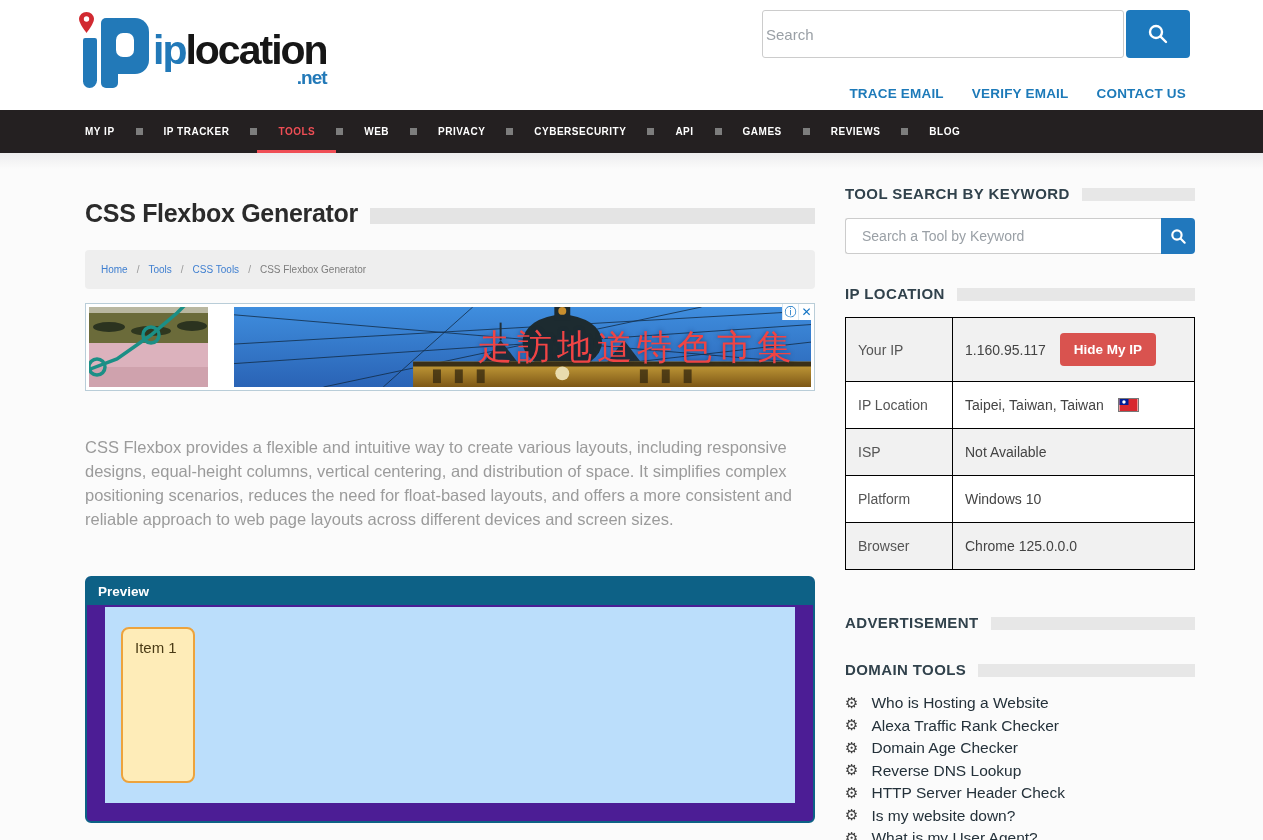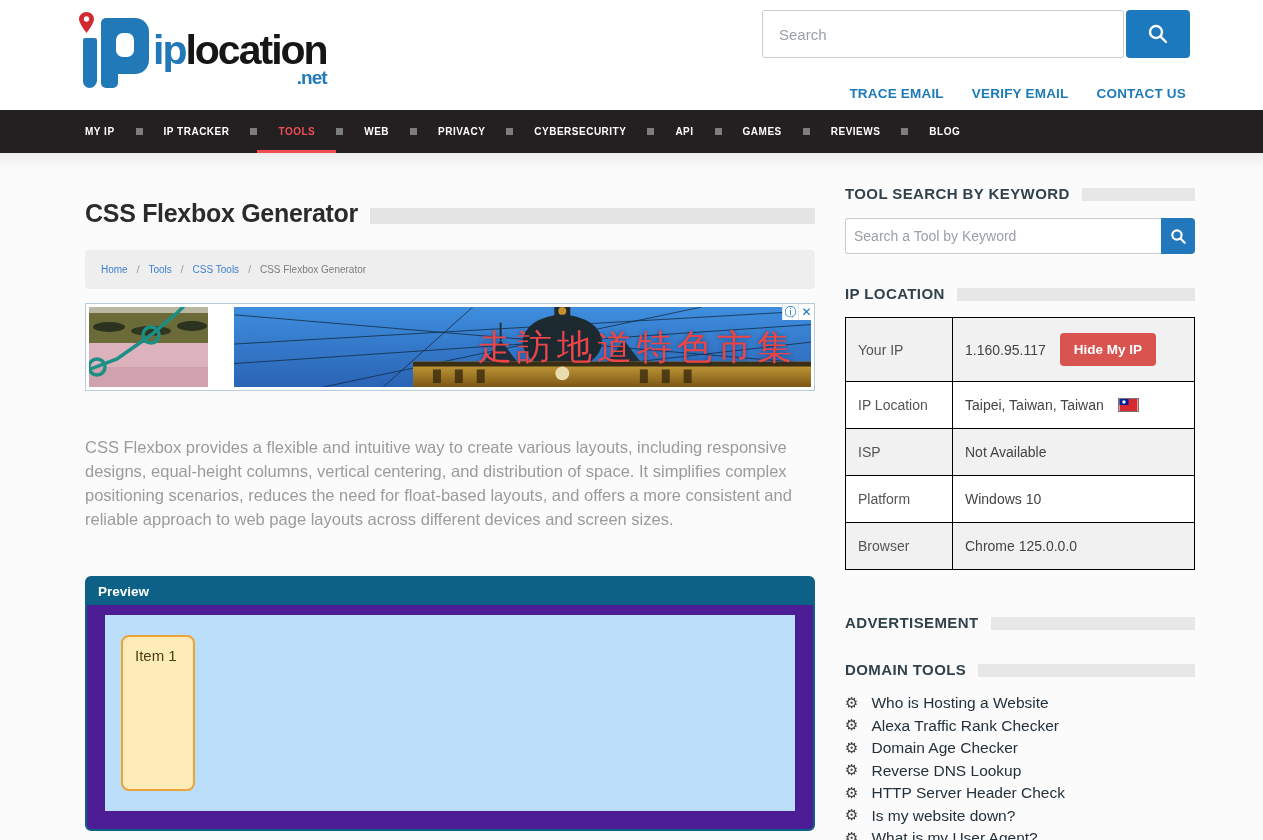--- a/index.html
+++ b/index.html
@@ -17,21 +17,21 @@
   .logo-pin { position:absolute; left:4px; top:2px; }
   .logo-i { position:absolute; left:8px; top:28px; width:14px; height:50px;
             background:#2279b8; border-radius:4px 4px 14px 12px; }
   .logo-p { position:absolute; left:26px; top:8px; }
   .logo-text { margin-top:20px; }
   .wordmark { font-size:41px; font-weight:bold; letter-spacing:-2px; color:#161616; line-height:1; }
   .wm-ip { color:#2279b8; }
   .wm-net { display:block; text-align:right; color:#2279b8; font-weight:bold; font-size:19px;
             margin-top:-4px; letter-spacing:-1px; }
   .hdr-search { position:absolute; left:762px; top:10px; width:428px; height:48px; display:flex; }
-  .hdr-search input { flex:1; border:1px solid #ccc; border-radius:3px; padding:0 16px;
+  .hdr-search input { flex:1; border:1px solid #ccc; border-radius:3px; padding:0 3px;
                       font-size:15px; color:#444; outline:none; font-family:inherit; }
   .hdr-search input::placeholder { color:#9aa0a6; }
   .hdr-search button { width:64px; margin-left:2px; background:#1d79bd; border:none; border-radius:4px;
                        display:flex; align-items:center; justify-content:center; cursor:pointer; }
   .hdr-links { position:absolute; top:86px; right:77px; display:flex; gap:28px; }
   .hdr-links a { color:#1d7ab9; font-size:13.5px; font-weight:bold; letter-spacing:0.2px; }
 
   
   .nav { height:43px; background:#242021; display:flex; align-items:center; padding-left:64px; }
   .nav-item { position:relative; height:43px; display:flex; align-items:center; padding:0 21px;
@@ -64,32 +64,32 @@
   .ad-text { position:absolute; right:14px; top:50%; transform:translateY(-50%); color:#ef4444;
              font-size:35px; letter-spacing:5px; text-shadow:0 0 4px rgba(0,40,90,.5); white-space:nowrap; }
   .ad-ctrl { position:absolute; top:0; right:0; display:flex; z-index:2; }
   .ad-ctrl span { width:16px; height:16px; background:#fff; color:#1173c4; font-size:12px; line-height:16px;
                   text-align:center; cursor:pointer; border-left:1px solid #d7e7f3; }
 
   .desc { margin-top:44px; width:712px; font-size:16.5px; line-height:24px; color:#9b9b9b; }
 
   .preview-card { margin-top:45px; border:2px solid #0d6186; border-radius:6px; overflow:hidden; background:#4c1d95; }
   .preview-header { background:#0d6186; color:#fff; font-size:13.5px; font-weight:bold; padding:6px 11px; }
-  .preview-body { padding:10px 18px 18px; }
+  .preview-body { padding:2px 18px 18px; }
   .flex-container { background:#bbdefb; height:196px; padding:20px 16px; display:flex; align-items:flex-start; }
   .flex-item { width:74px; height:156px; background:#feecb8; border:2px solid #eda33c; border-radius:8px;
                padding:10px 0 0 12px; font-size:15px; color:#4a3b16; }
 
   
   .side-heading { display:flex; align-items:center; }
   .side-heading h2 { font-size:15px; font-weight:bold; color:#31424c; letter-spacing:0.4px; }
   .side-heading .bar { flex:1; height:13px; background:#e7e7e7; margin-left:12px; margin-top:2px; }
   .tool-search { margin-top:16px; display:flex; height:36px; }
   .tool-search input { flex:1; border:1px solid #ccc; border-right:none; border-radius:3px 0 0 3px;
-                       padding:0 8px; font-size:14px; color:#555; outline:none; font-family:inherit; }
+                       padding:0 16px; font-size:14px; color:#555; outline:none; font-family:inherit; }
   .tool-search input::placeholder { color:#9aa0a6; }
   .tool-search button { width:34px; background:#2178bd; border:none; border-radius:0 4px 4px 0;
                         display:flex; align-items:center; justify-content:center; cursor:pointer; }
   .mt31 { margin-top:31px; } .mt44 { margin-top:44px; } .mt30 { margin-top:30px; }
   .ip-table { margin-top:15px; width:100%; border-collapse:collapse; font-size:14px; }
   .ip-table td { border:1px solid #000000; padding:15px 12px; vertical-align:middle; }
   .ip-table tr:nth-child(odd) td { background:#f1f1f1; }
   .ip-table tr:nth-child(even) td { background:#fff; }
   .ip-table .lbl { width:107px; color:#555; }
   .ip-table .val { color:#444; }

